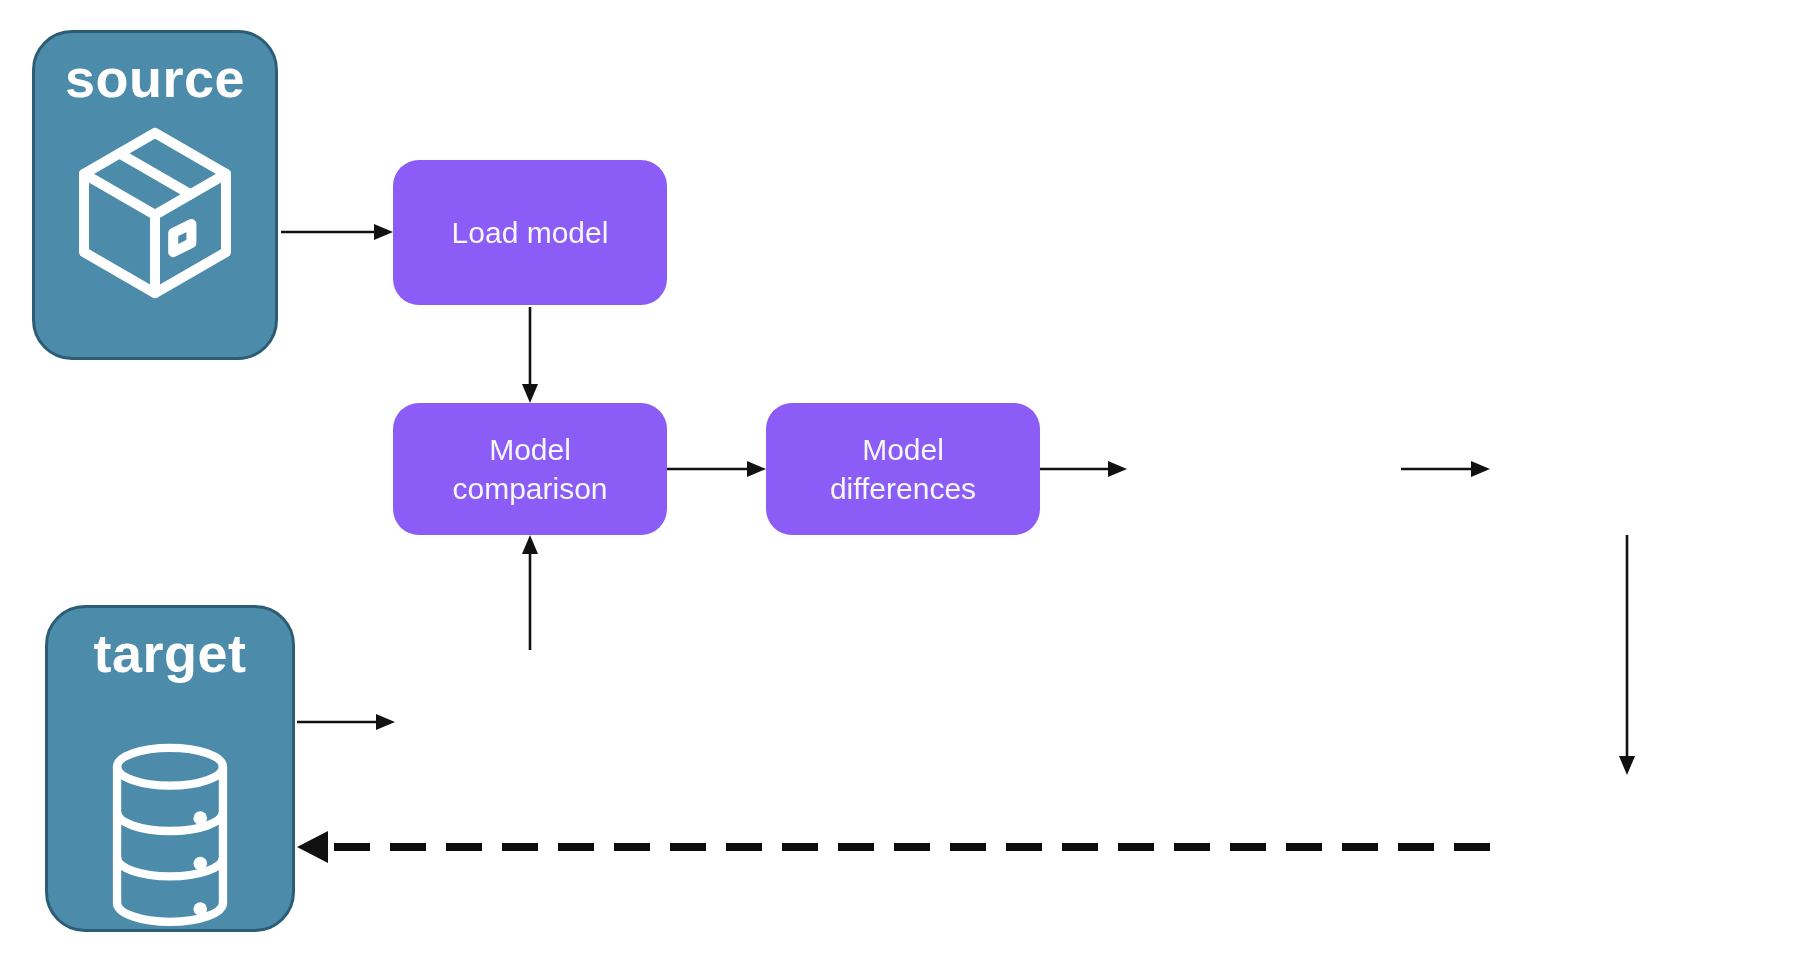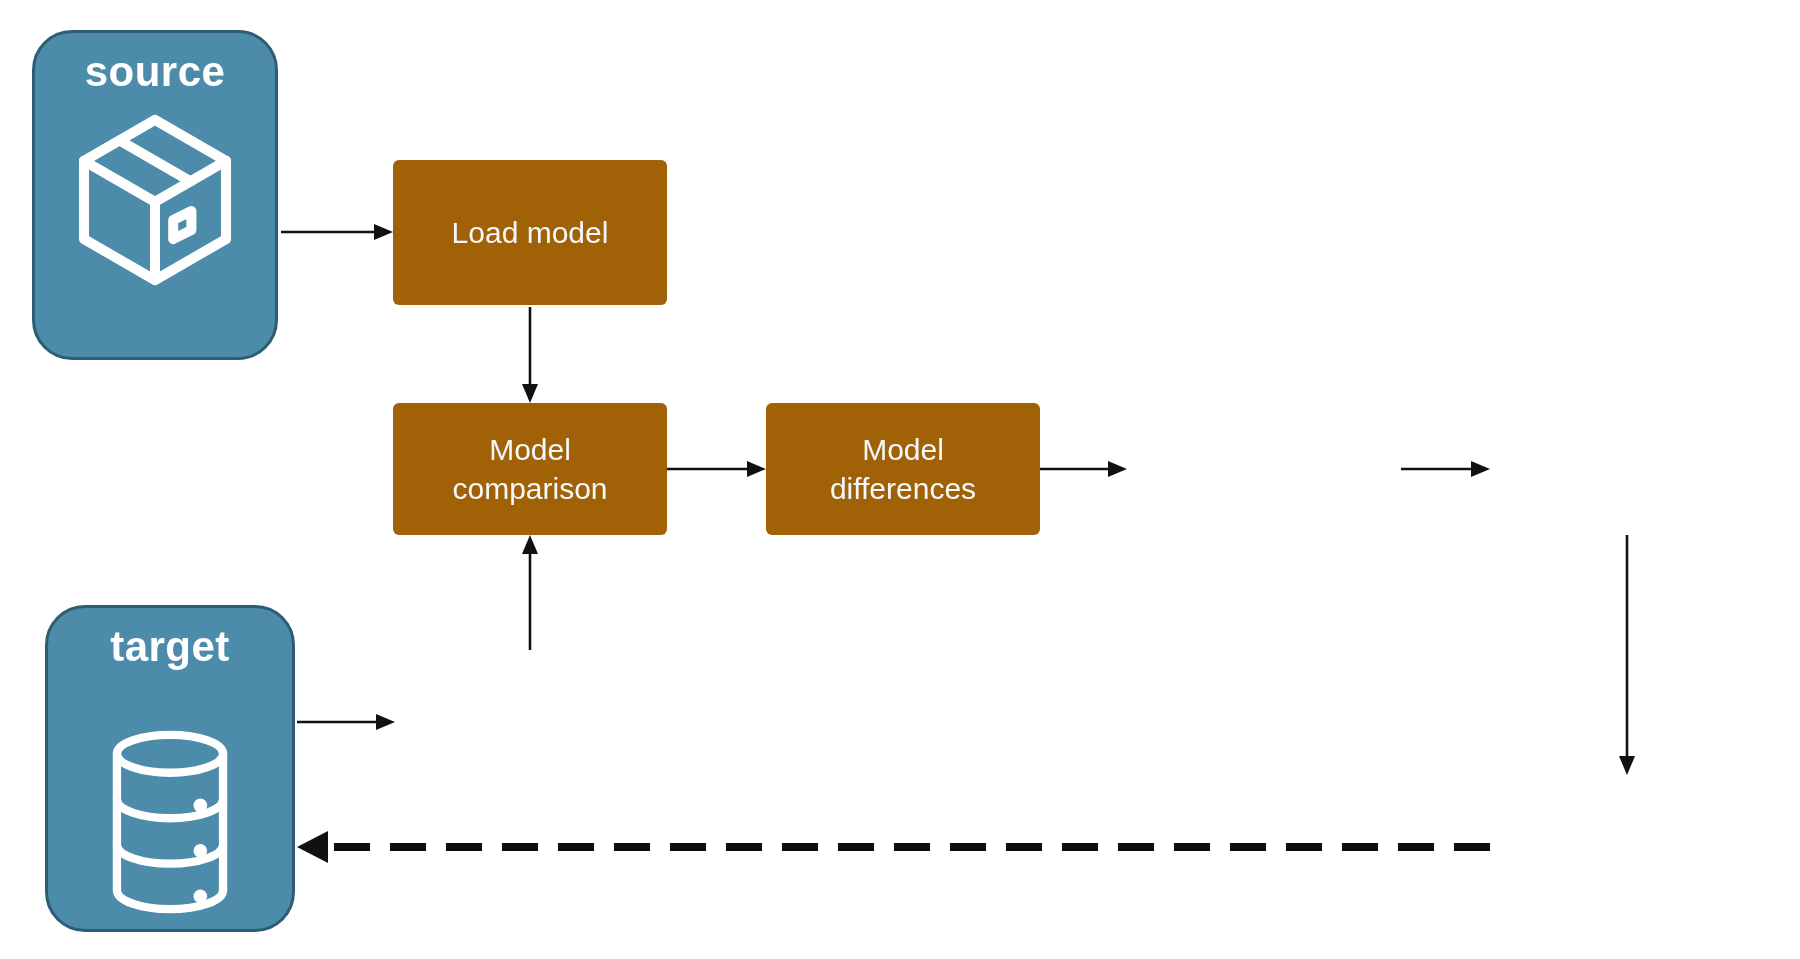--- a/index.html
+++ b/index.html
@@ -28,38 +28,38 @@
     box-sizing: border-box;
     background: #4C8BAA;
     border: 3px solid #2C5D74;
     border-radius: 40px;
     display: flex;
     flex-direction: column;
     align-items: center;
   }
   .endpoint .ep-label {
     color: #ffffff;
-    font-size: 42px;
+    font-size: 54px;
     font-weight: 700;
     letter-spacing: 0.5px;
     margin-top: 16px;
     line-height: 1.1;
   }
   .endpoint .ep-icon {
     margin-top: 14px;
   }
   #ep-source { left: 32px;  top: 30px;  width: 246px; height: 330px; }
   #ep-target { left: 45px;  top: 605px; width: 250px; height: 327px; gap: 44px; }
 
   
   .process {
     position: absolute;
     box-sizing: border-box;
-    background: #a16207;
-    border-radius: 6px;
+    background: #8b5cf6;
+    border-radius: 26px;
     display: flex;
     align-items: center;
     justify-content: center;
   }
   .process .p-label {
     display: block;
     width: 190px;
     text-align: center;
     color: #F5F8FA;
     font-size: 30px;

